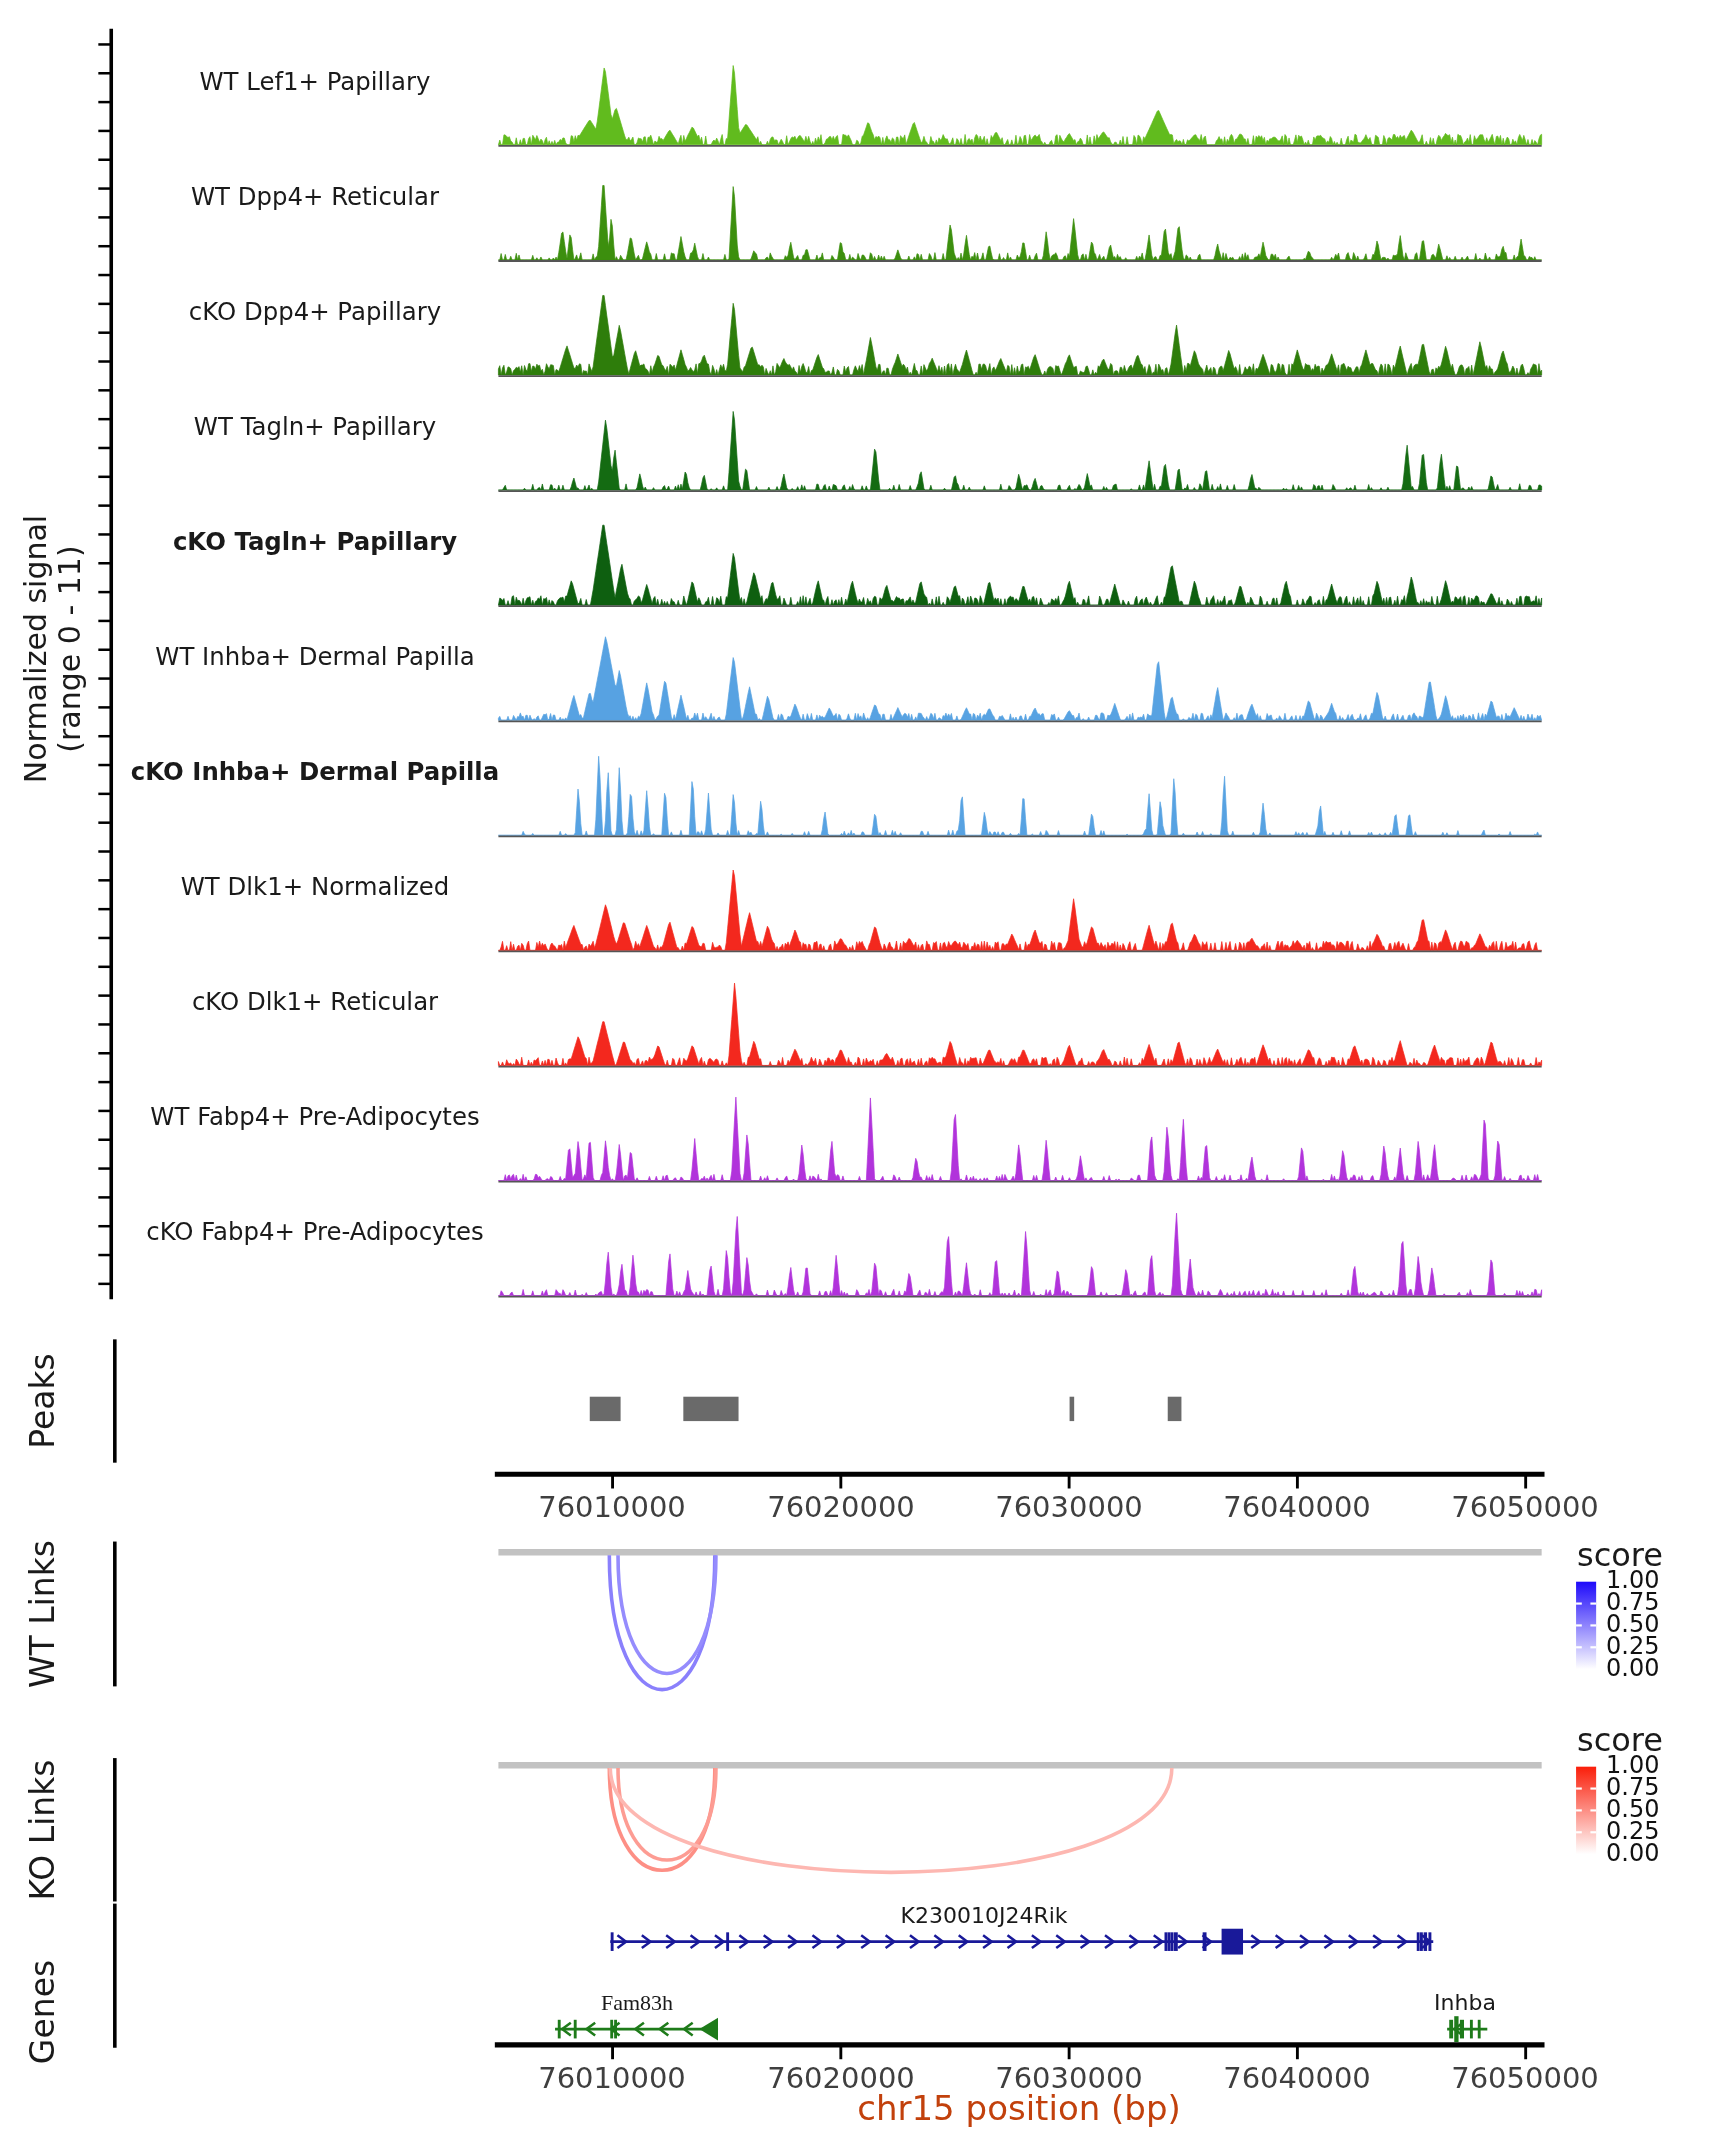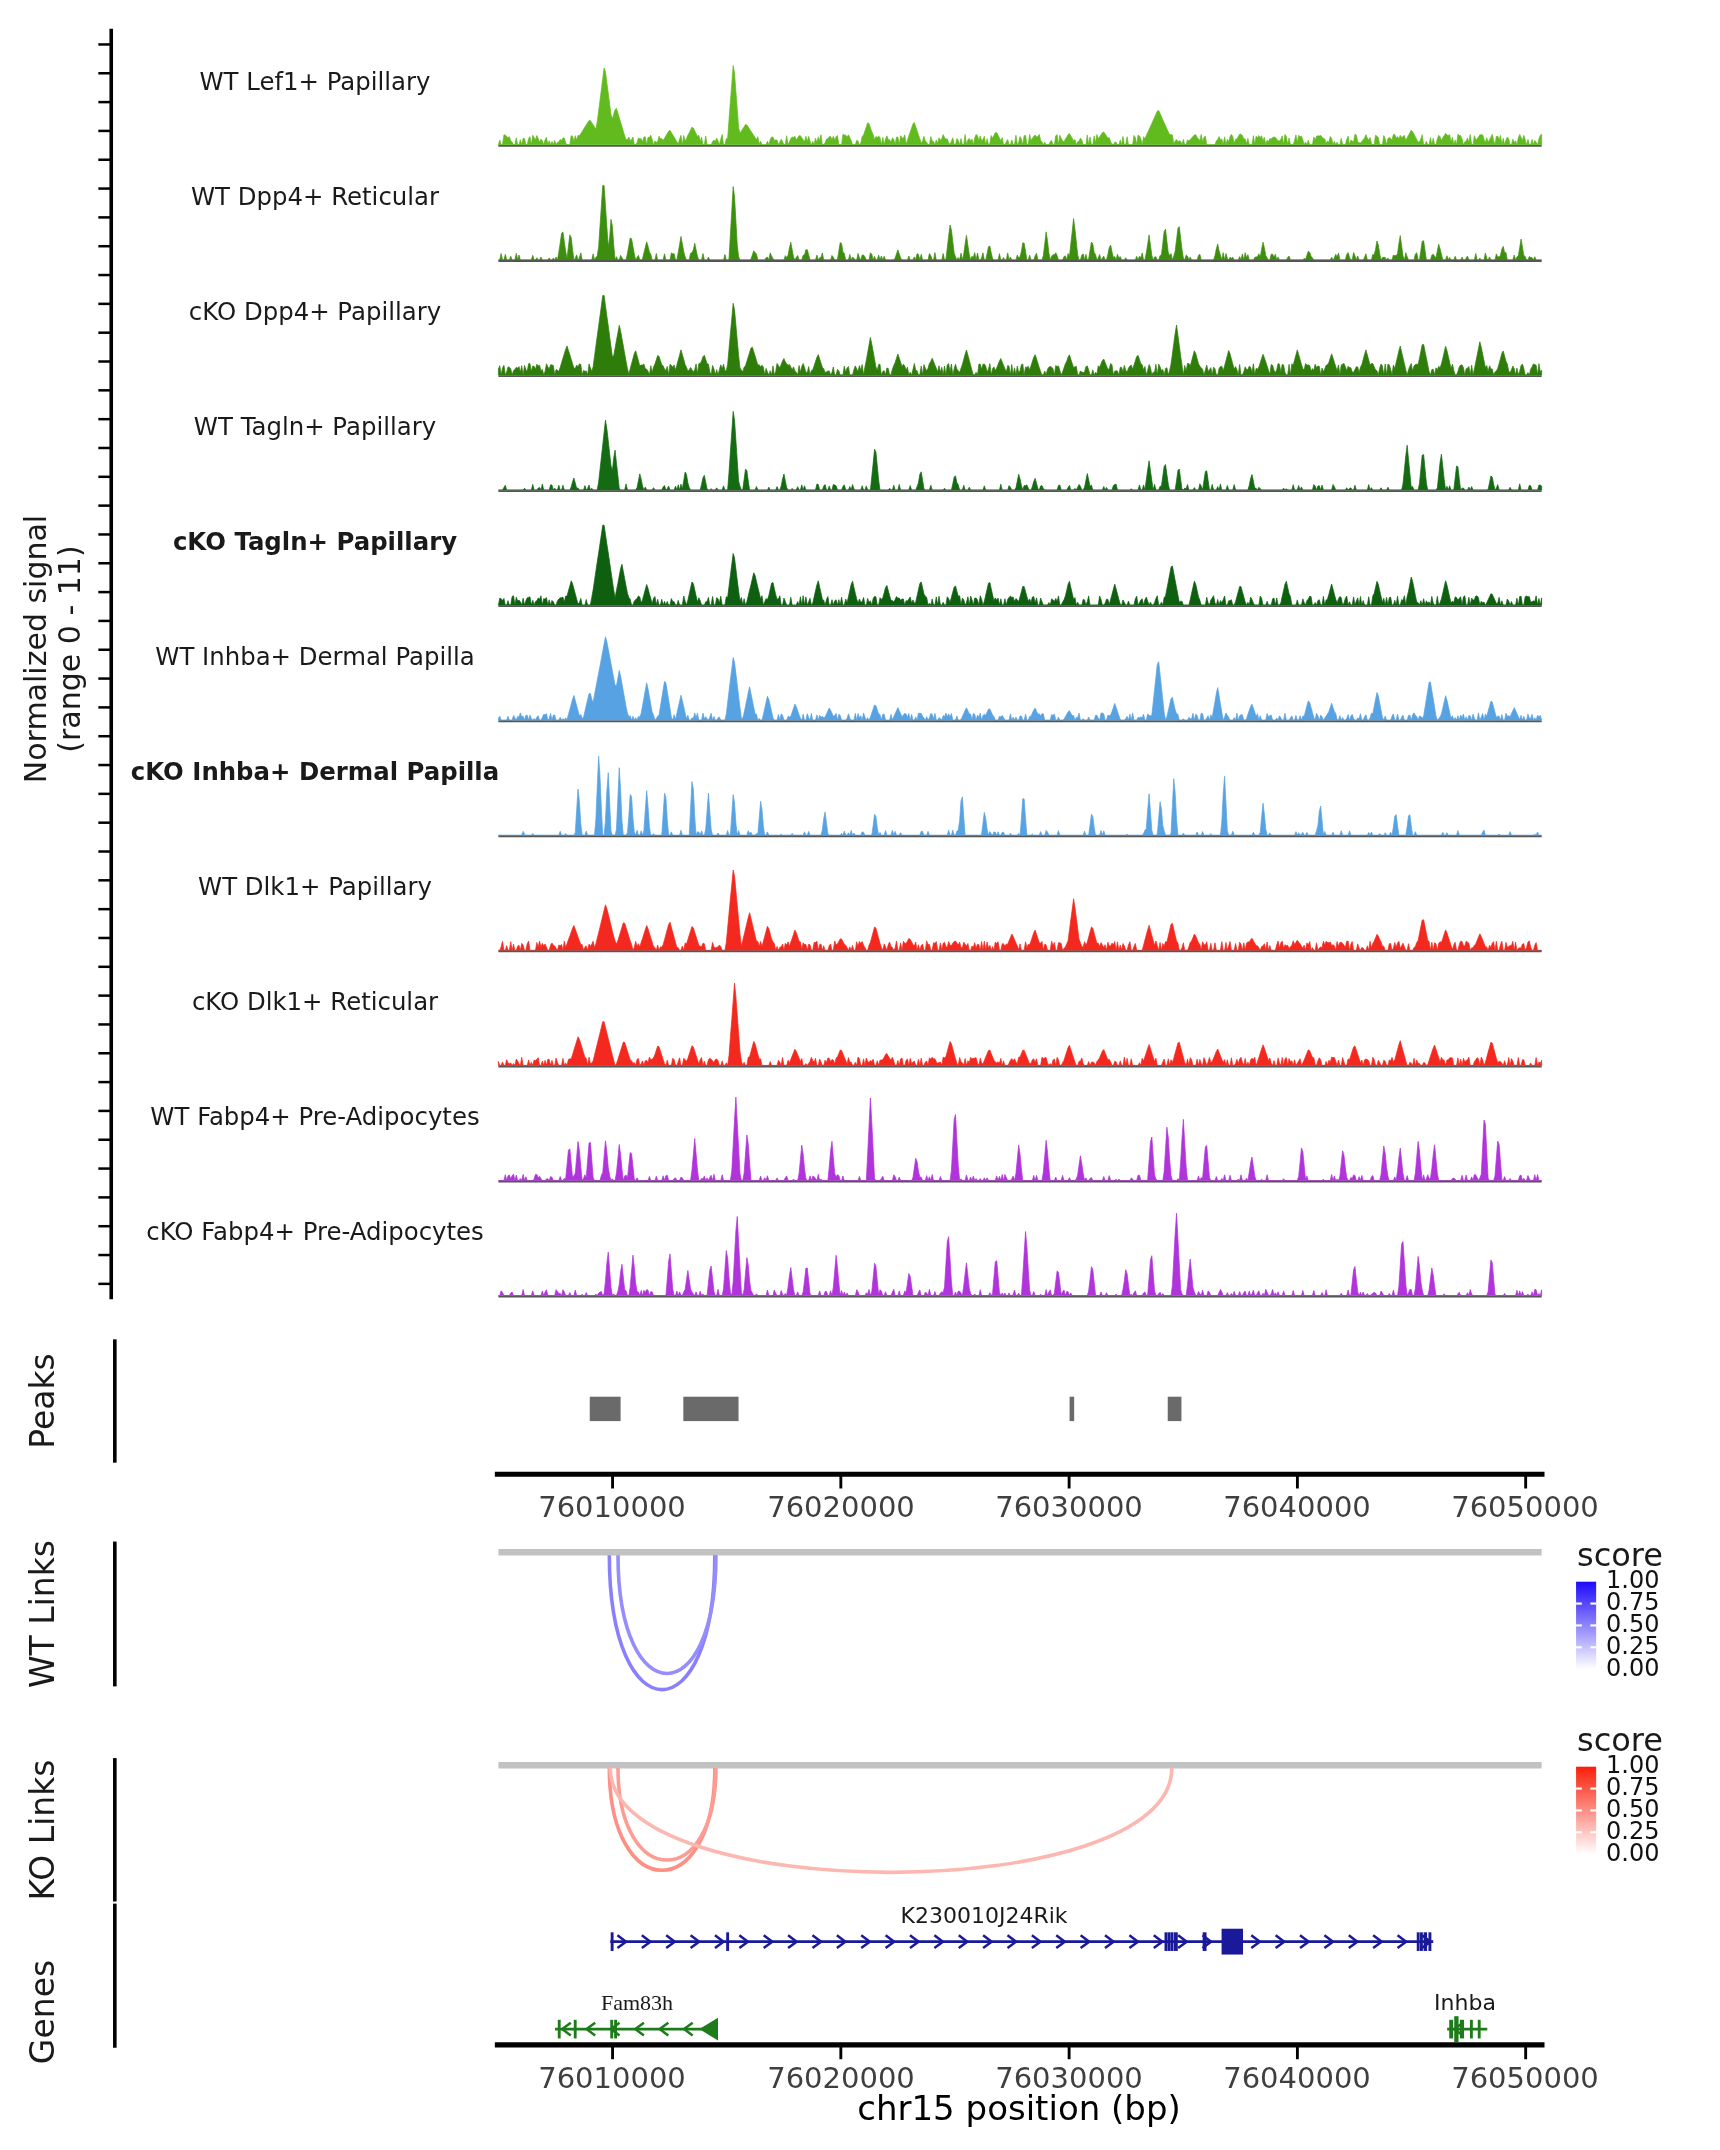--- a/index.html
+++ b/index.html
@@ -9,21 +9,21 @@
   #labels{position:absolute;left:0;top:0;width:100%;height:100%;}
   .lbl{position:absolute;white-space:nowrap;color:#1a1a1a;
        transform:translate(-50%,-50%);line-height:1.05;}
   .rot{transform:translate(-50%,-50%) rotate(-90deg);}
   #ylabel1{left:36px;top:649px;font-size:30px;}
   #ylabel2{left:70px;top:649px;font-size:30px;}
   #peaks-label{left:43px;top:1401px;font-size:33px;}
   #wtlinks-label{left:43px;top:1614px;font-size:33px;}
   #kolinks-label{left:43px;top:1830px;font-size:33px;}
   #genes-label{left:43px;top:2012px;font-size:33px;}
-  #xlabel{left:1019px;top:2109px;font-size:34px;color:#000000;}
+  #xlabel{left:1019px;top:2109px;font-size:34px;color:#c2410c;}
   #score1{left:1577px;top:1556px;font-size:32px;transform:translate(0,-50%);}
   #score2{left:1577px;top:1741px;font-size:32px;transform:translate(0,-50%);}
 </style>
 </head>
 <body>
 
 <div id="root">
   <svg id="gfx" width="1721" height="2151" viewBox="0 0 2400 3000">
       <defs>
         <linearGradient id="lg0" x1="0" y1="0" x2="0" y2="1">
@@ -220,21 +220,21 @@
     <div class="lbl" id="xlabel">chr15 position (bp)</div>
     <div class="lbl" id="score1">score</div>
     <div class="lbl" id="score2">score</div>
   <div class="lbl" style="left: 315px; top: 82px; font-size: 24.4px;">WT Lef1+ Papillary</div>
       <div class="lbl" style="left: 315px; top: 197px; font-size: 24.4px;">WT Dpp4+ Reticular</div>
       <div class="lbl" style="left: 315px; top: 312px; font-size: 24.4px;">cKO Dpp4+ Papillary</div>
       <div class="lbl" style="left: 315px; top: 427px; font-size: 24.4px;">WT Tagln+ Papillary</div>
       <div class="lbl" style="left: 315px; top: 542px; font-size: 24.4px; font-weight: bold;">cKO Tagln+ Papillary</div>
       <div class="lbl" style="left: 315px; top: 657px; font-size: 24.4px;">WT Inhba+ Dermal Papilla</div>
       <div class="lbl" style="left: 315px; top: 772px; font-size: 24.4px; font-weight: bold;">cKO Inhba+ Dermal Papilla</div>
-      <div class="lbl" style="left: 315px; top: 887px; font-size: 24.4px;">WT Dlk1+ Papillary</div>
+      <div class="lbl" style="left: 315px; top: 887px; font-size: 24.4px;">WT Dlk1+ Normalized</div>
       <div class="lbl" style="left: 315px; top: 1002px; font-size: 24.4px;">cKO Dlk1+ Reticular</div>
       <div class="lbl" style="left: 315px; top: 1117px; font-size: 24.4px; text-align: right;">WT Fabp4+ Pre-Adipocytes</div>
       <div class="lbl" style="left: 315px; top: 1232px; font-size: 24.4px;">cKO Fabp4+ Pre-Adipocytes</div>
       <div class="lbl" style="left: 612px; top: 1507px; font-size: 29px; color: rgb(63, 63, 63);">76010000</div>
       <div class="lbl" style="left: 841px; top: 1507px; font-size: 29px; color: rgb(63, 63, 63);">76020000</div>
       <div class="lbl" style="left: 1069px; top: 1507px; font-size: 29px; color: rgb(63, 63, 63);">76030000</div>
       <div class="lbl" style="left: 1297px; top: 1507px; font-size: 29px; color: rgb(63, 63, 63);">76040000</div>
       <div class="lbl" style="left: 1525px; top: 1507px; font-size: 29px; color: rgb(63, 63, 63);">76050000</div>
       <div class="lbl" style="left: 612px; top: 2078px; font-size: 29px; color: rgb(63, 63, 63);">76010000</div>
       <div class="lbl" style="left: 841px; top: 2078px; font-size: 29px; color: rgb(63, 63, 63);">76020000</div>

